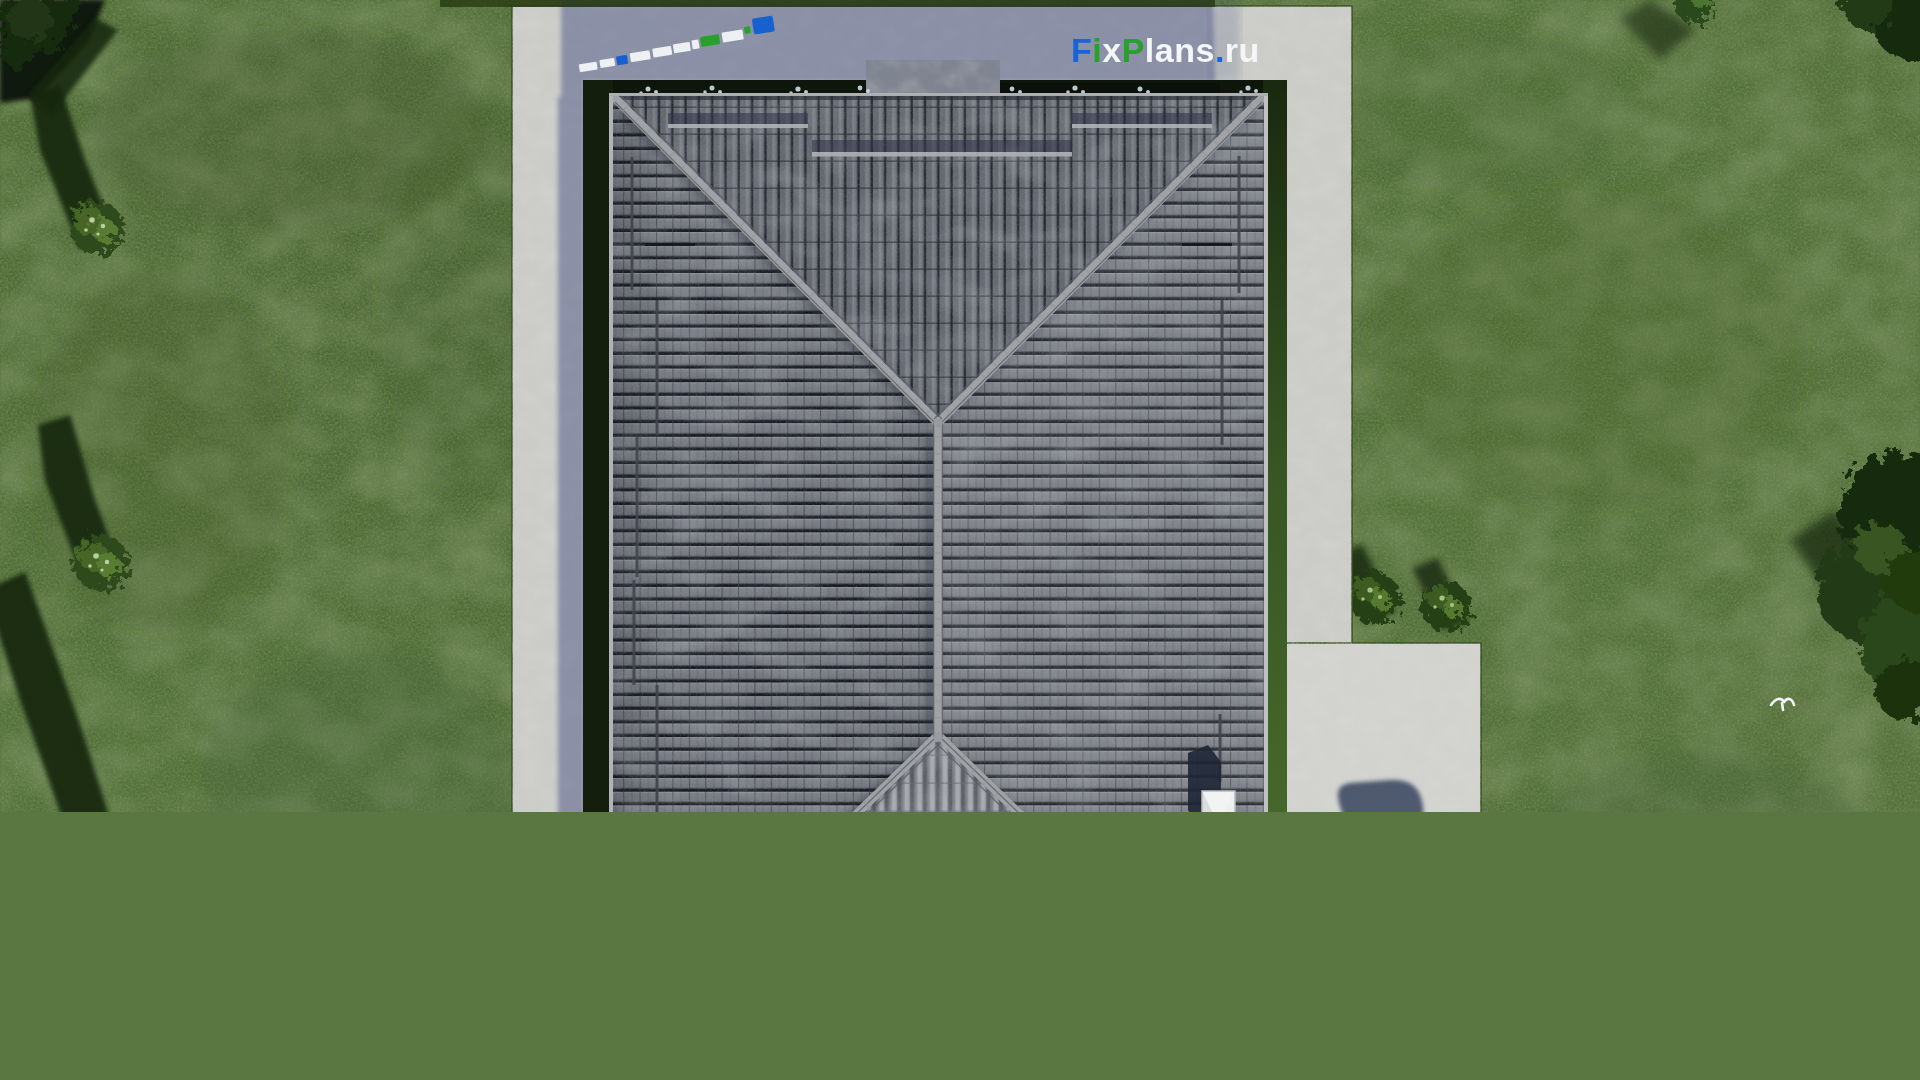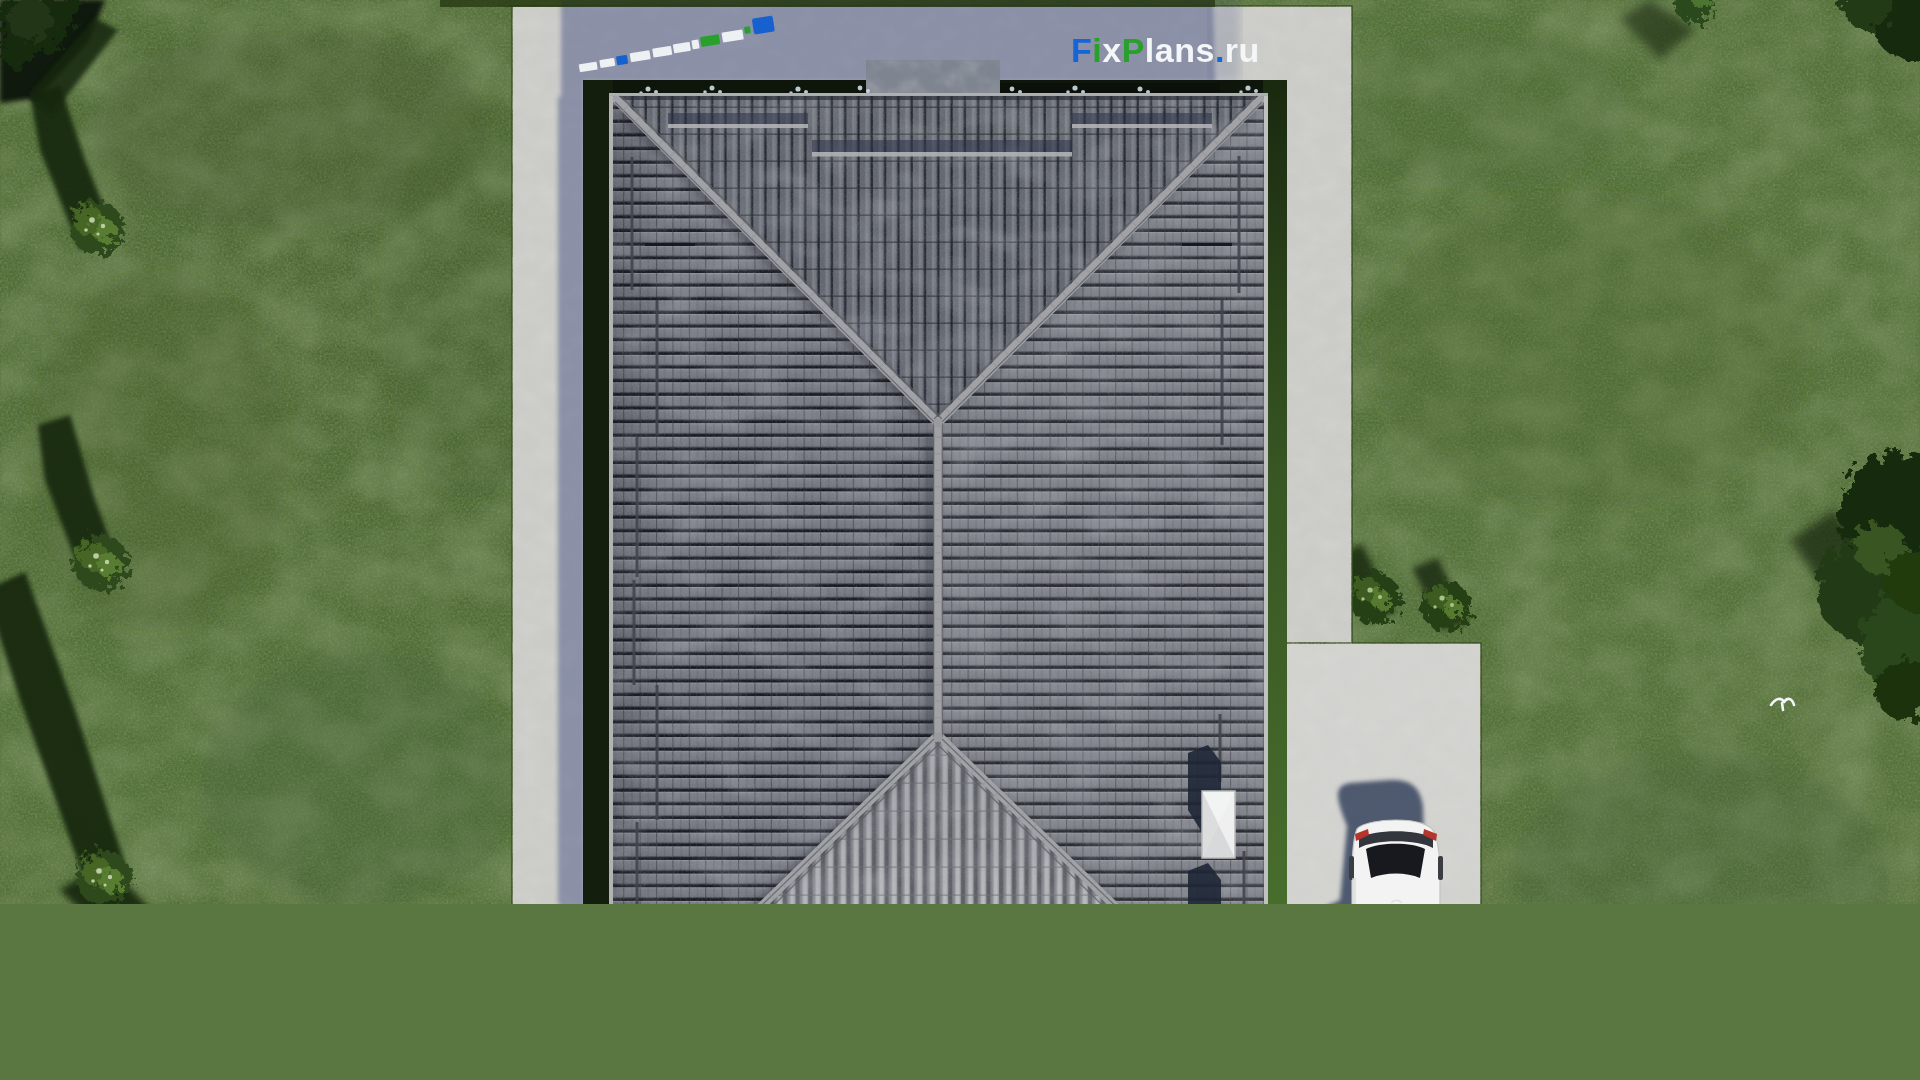--- a/index.html
+++ b/index.html
@@ -1,16 +1,16 @@
 <!DOCTYPE html>
 <html><head>
 <meta charset="utf-8">
 <style>
 html,body{margin:0;padding:0;background:#5b7741}
-#scene{position:relative;width:1920px;height:904px;overflow:hidden;font-family:"Liberation Sans",sans-serif}
+#scene{position:relative;width:1920px;height:812px;overflow:hidden;font-family:"Liberation Sans",sans-serif}
 </style>
 </head>
 <body>
 <div id="scene">
 <svg width="1920" height="1080" viewBox="0 0 1920 1080">
 <defs>
 <filter id="grainDark" x="0" y="0" width="100%" height="100%">
   <feTurbulence type="fractalNoise" baseFrequency="0.45" numOctaves="3" seed="7"></feTurbulence>
   <feColorMatrix type="matrix" values="0 0 0 0 0.15  0 0 0 0 0.22  0 0 0 0 0.10  2.0 0 0 0 -0.66"></feColorMatrix>
   <feComposite operator="in" in2="SourceGraphic"></feComposite>

